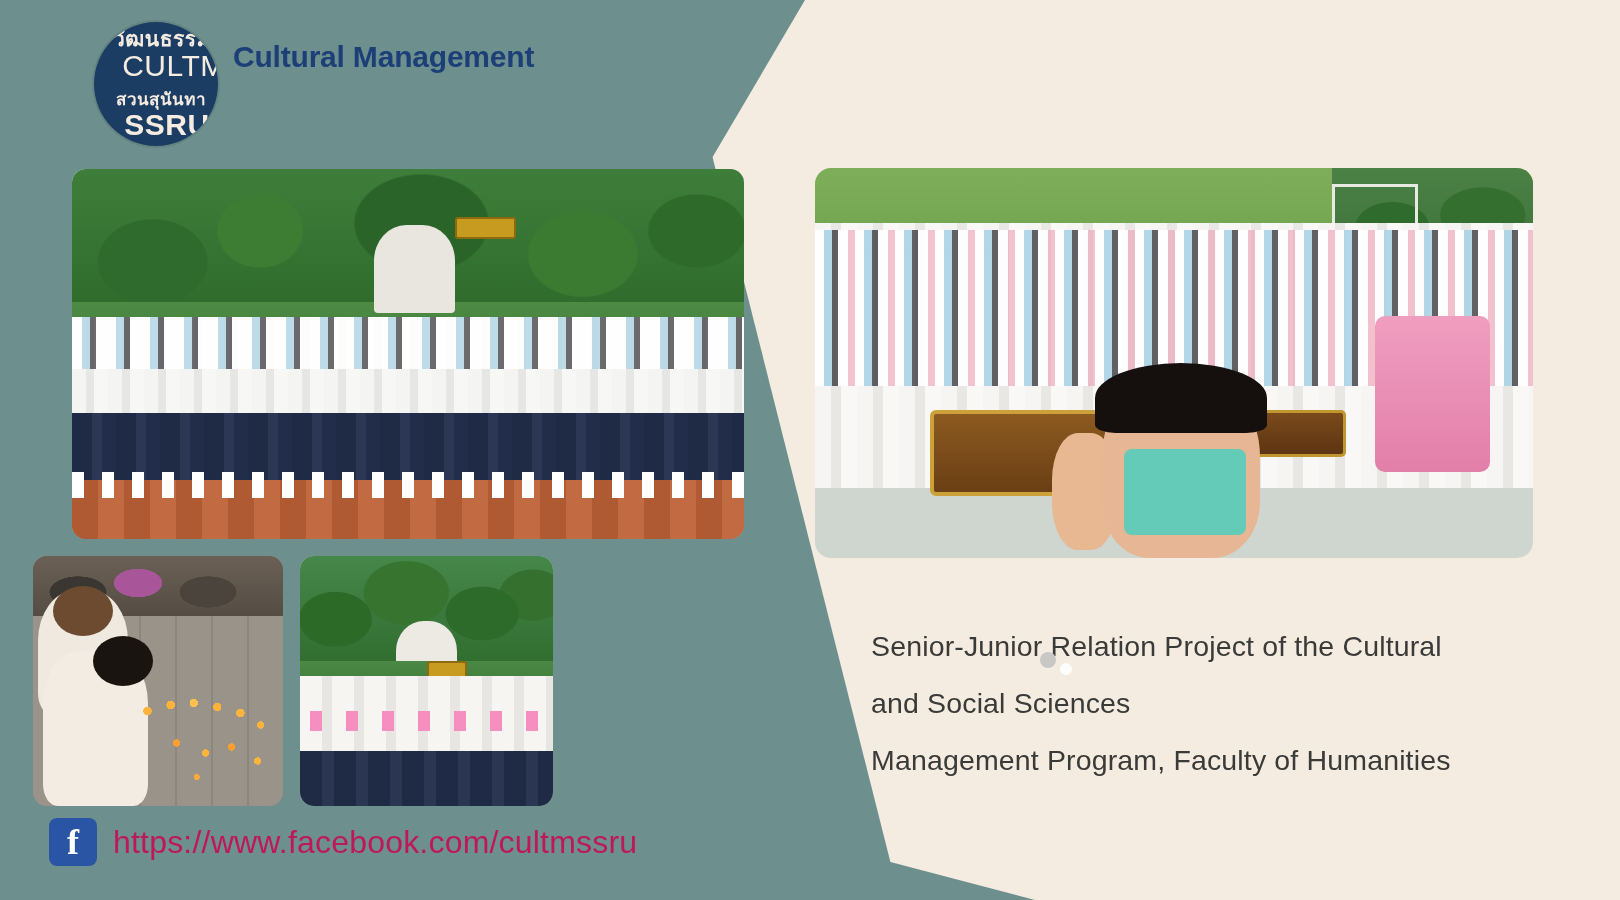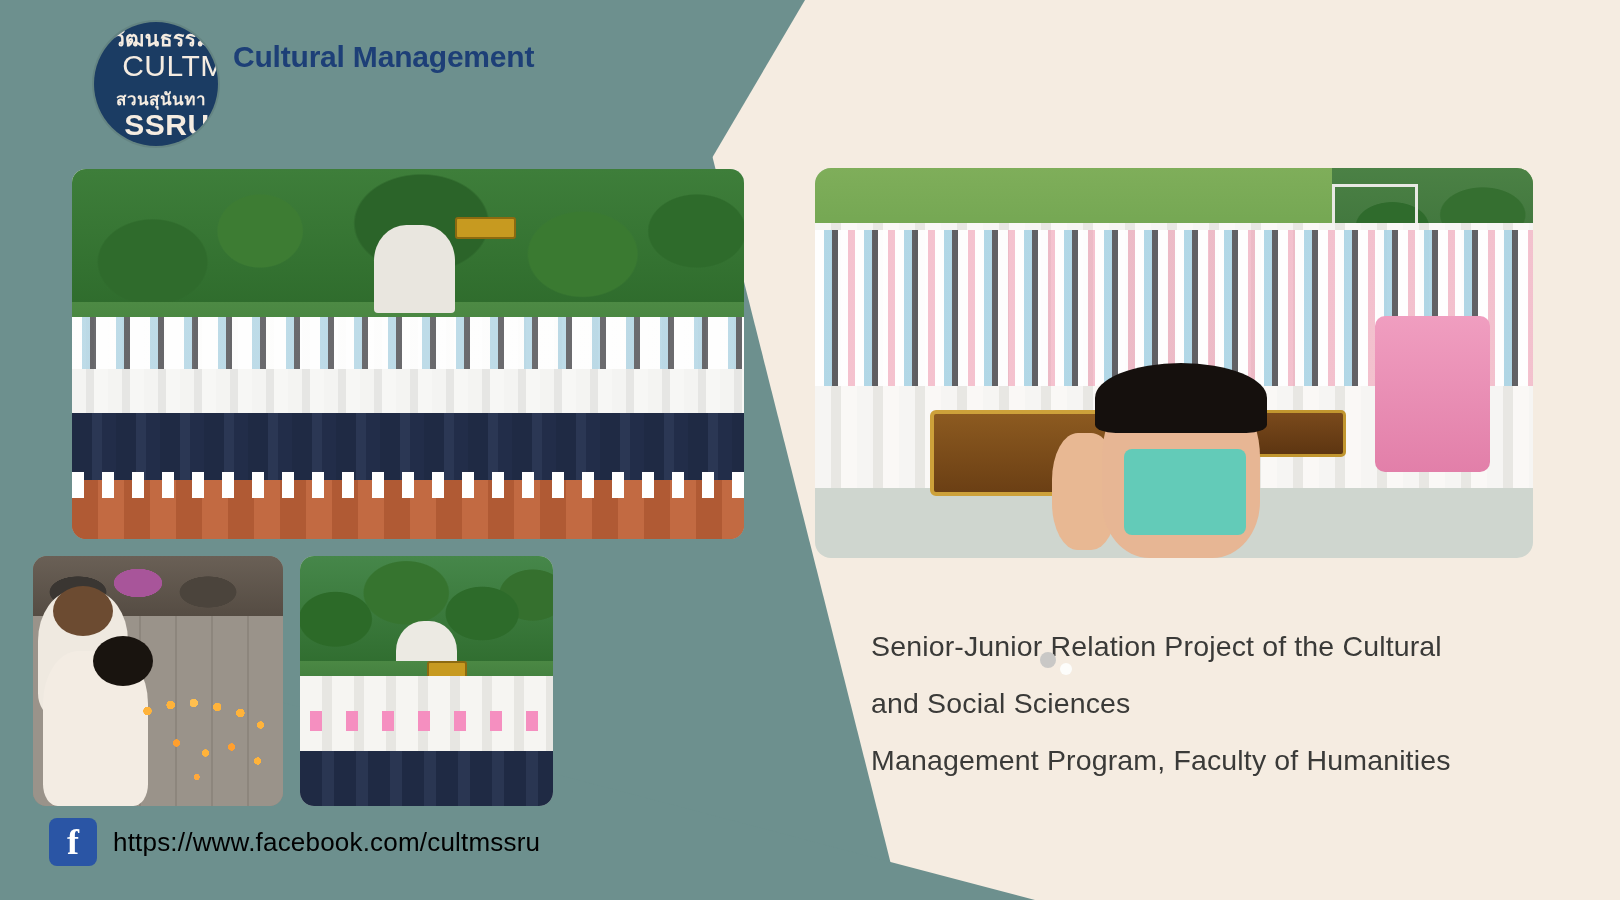--- a/index.html
+++ b/index.html
@@ -267,21 +267,21 @@
     display:flex; align-items:center; gap:16px;
     z-index:9;
   }
   #fb-icon {
     width:48px; height:48px; border-radius:8px; background:#2a55a5;
     display:flex; align-items:center; justify-content:center;
     color:#fff; font-size:36px; font-weight:bold;
     font-family:"Liberation Serif", serif;
     line-height:1;
   }
-  #fb-url { color:#000000; font-size:26px; letter-spacing:.2px; }
+  #fb-url { color:#be185d; font-size:32px; letter-spacing:.2px; }
 </style>
 </head>
 <body>
 
 <div id="poster">
 
   <div class="teal-shape teal-top"></div>
   <div class="teal-shape teal-left"></div>
   <div class="teal-shape teal-bottom"></div>
 

